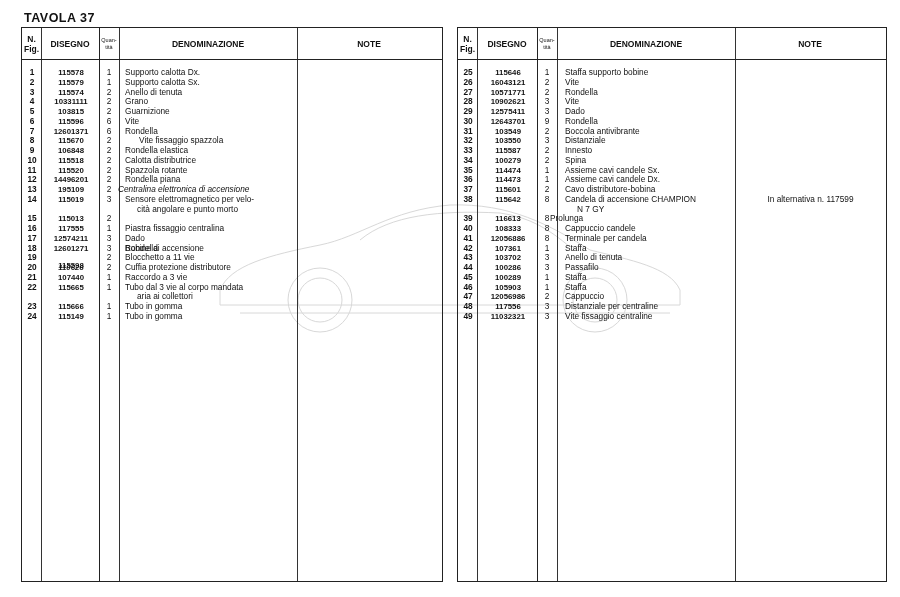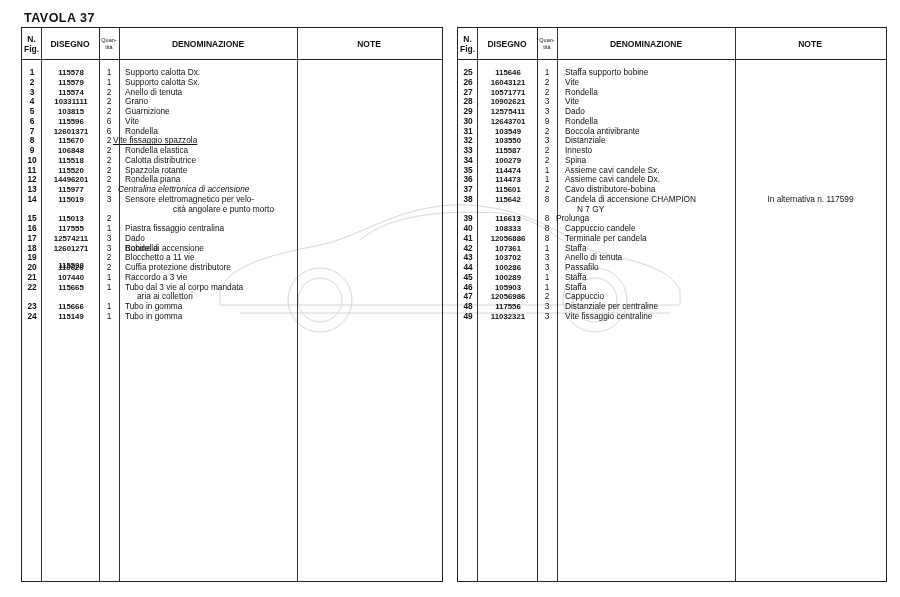--- a/index.html
+++ b/index.html
@@ -99,21 +99,21 @@
         <span class="n">7</span>
         <span class="d" style="width: 58px;">12601371</span>
         <span class="q" style="left: 77px;">6</span>
         <span class="den" style="left: 103px;">Rondella</span>
         <span class="note" style="left: 276px; width: 143px;"></span>
       </div>
       <div class="row">
         <span class="n">8</span>
         <span class="d" style="width: 58px;">115670</span>
         <span class="q" style="left: 77px;">2</span>
-        <span class="den" style="left: 91px; text-decoration: underline;">Vite fissaggio spazzola</span>
+        <span class="den" style="left: 117px;">Vite fissaggio spazzola</span>
         <span class="note" style="left: 276px; width: 143px;"></span>
       </div>
       <div class="row">
         <span class="n">9</span>
         <span class="d" style="width: 58px;">106848</span>
         <span class="q" style="left: 77px;">2</span>
         <span class="den" style="left: 103px;">Rondella elastica</span>
         <span class="note" style="left: 276px; width: 143px;"></span>
       </div>
       <div class="row">
@@ -132,34 +132,34 @@
       </div>
       <div class="row">
         <span class="n">12</span>
         <span class="d" style="width: 58px;">14496201</span>
         <span class="q" style="left: 77px;">2</span>
         <span class="den" style="left: 103px;">Rondella piana</span>
         <span class="note" style="left: 276px; width: 143px;"></span>
       </div>
       <div class="row">
         <span class="n">13</span>
-        <span class="d" style="width: 58px;">115977</span>
+        <span class="d" style="width: 58px;">195109</span>
         <span class="q" style="left: 77px;">2</span>
         <span class="den" style="left: 96px; font-style: italic;">Centralina elettronica di accensione</span>
         <span class="note" style="left: 276px; width: 143px;"></span>
       </div>
       <div class="row">
         <span class="n">14</span>
         <span class="d" style="width: 58px;">115019</span>
         <span class="q" style="left: 77px;">3</span>
         <span class="den" style="left: 103px;">Sensore elettromagnetico per velo-</span>
         <span class="note" style="left: 276px; width: 143px;"></span>
       </div>
       <div class="row cont">
-        <span class="den" style="left: 115px; margin-left: 36px;">cità angolare e punto morto</span>
+        <span class="den" style="left: 115px;">cità angolare e punto morto</span>
       </div>
       <div class="row">
         <span class="n">15</span>
         <span class="d" style="width: 58px;">115013</span>
         <span class="q" style="left: 77px;">2</span>
         <span class="den" style="left: 103px; margin-top: 30px;">Bobine di accensione</span>
         <span class="note" style="left: 276px; width: 143px;"></span>
       </div>
       <div class="row">
         <span class="n">16</span>
@@ -342,21 +342,21 @@
         <span class="den" style="left: 107px;">Candela di accensione CHAMPION</span>
         <span class="note" style="left: 278px; width: 149px;">In alternativa n. 117599</span>
       </div>
       <div class="row cont">
         <span class="den" style="left: 119px;">N 7 GY</span>
       </div>
       <div class="row">
         <span class="n">39</span>
         <span class="d" style="width: 60px;">116613</span>
         <span class="q" style="left: 79px;">8</span>
-        <span class="den" style="left: 98px;">Prolunga</span>
+        <span class="den" style="left: 92px;">Prolunga</span>
         <span class="note" style="left: 278px; width: 149px;"></span>
       </div>
       <div class="row">
         <span class="n">40</span>
         <span class="d" style="width: 60px;">108333</span>
         <span class="q" style="left: 79px;">8</span>
         <span class="den" style="left: 107px;">Cappuccio candele</span>
         <span class="note" style="left: 278px; width: 149px;"></span>
       </div>
       <div class="row">

